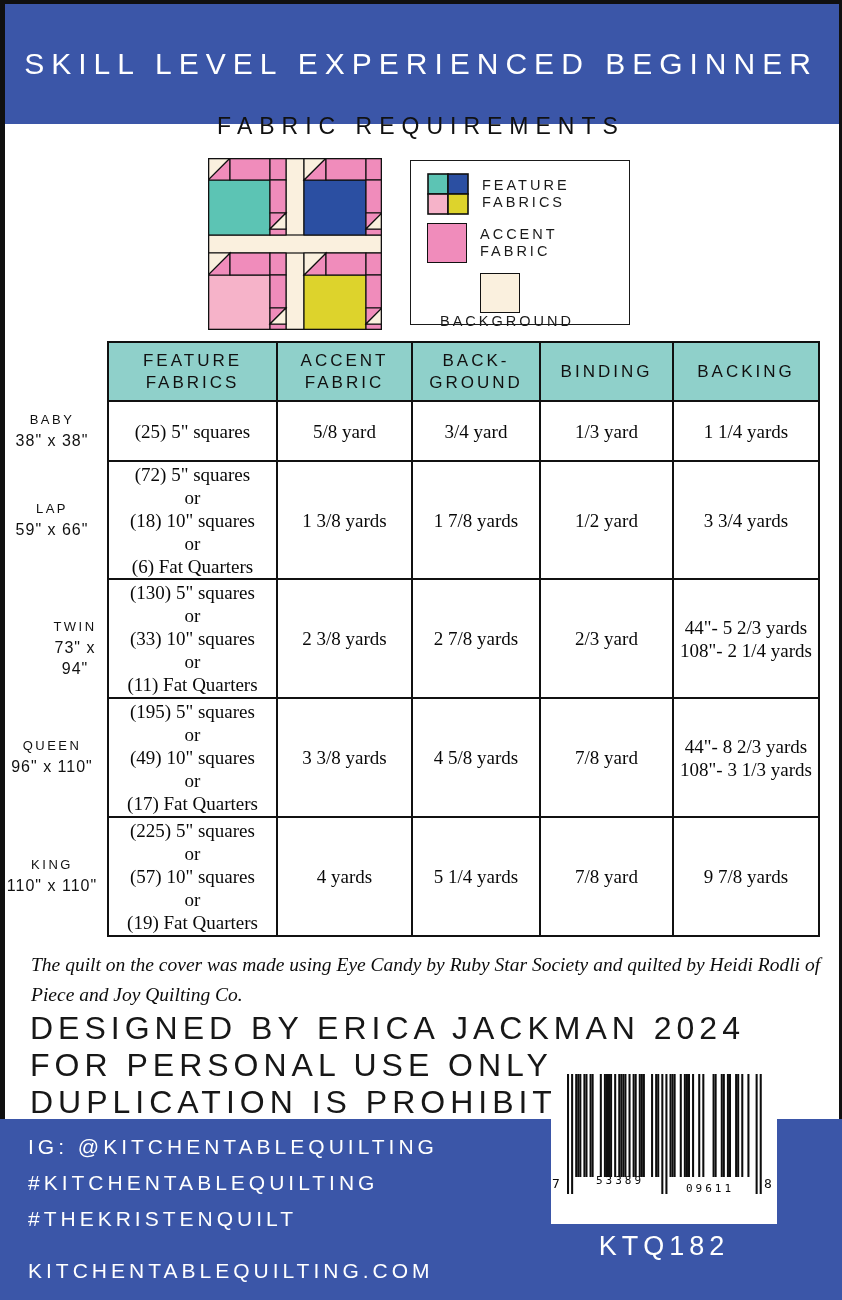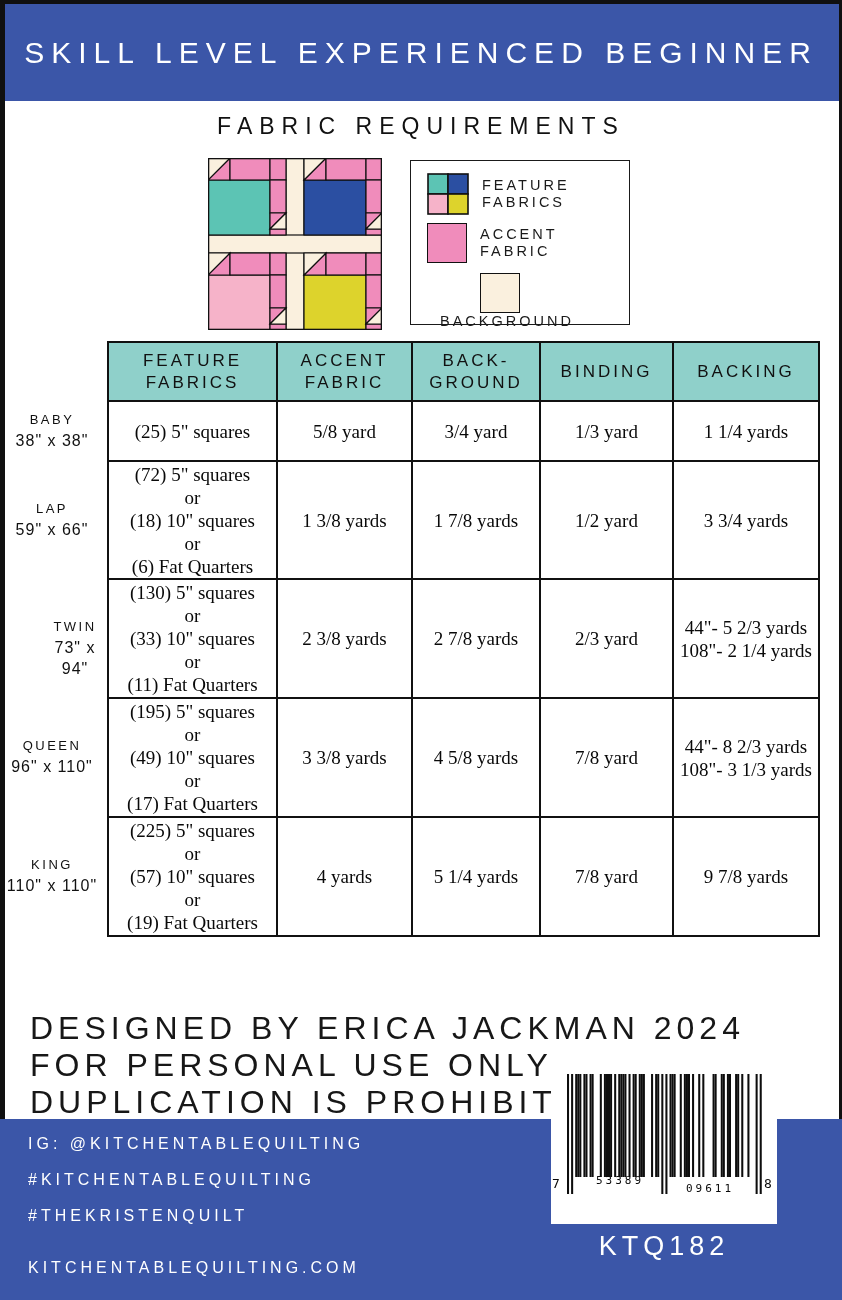--- a/index.html
+++ b/index.html
@@ -13,21 +13,21 @@
 
   
   .frame {
     position:absolute; left:0; top:0; width:842px; height:1119px;
     border-left:5px solid #101010; border-top:4px solid #101010; border-right:3px solid #101010;
     pointer-events:none; z-index:60;
   }
 
   
   .band-top {
-    position:absolute; left:0; top:4px; width:842px; height:97px;
+    position:absolute; left:0; top:4px; width:842px; height:120px;
     background:var(--blue); display:flex; align-items:center; justify-content:center;
   }
   .band-top .title {
     color:#fff; font-size:30px; letter-spacing:7px; font-weight:400; white-space:nowrap;
   }
 
   .section-title {
     position:absolute; left:0; top:113px; width:842px; text-align:center;
     font-size:23px; letter-spacing:7px; color:#111; font-weight:400;
   }
@@ -84,21 +84,21 @@
     position:absolute; left:31px; top:950px; width:790px;
     font-family:"Liberation Serif", serif; font-style:italic;
     font-size:19.5px; line-height:30px; color:#0c0c0c;
   }
 
   .credit-line { position:absolute; left:30px; font-size:32px; letter-spacing:5px; color:#171717; }
   .cl1 { top:1010px; } .cl2 { top:1047px; } .cl3 { top:1084px; }
 
   
   .band-bottom { position:absolute; left:0; top:1119px; width:842px; height:181px; background:var(--blue); }
-  .footer-line { position:absolute; left:28px; color:#fff; font-size:16px; letter-spacing:4px; white-space:nowrap; }
+  .footer-line { position:absolute; left:28px; color:#fff; font-size:21px; letter-spacing:4px; white-space:nowrap; }
   .fl1 { top:16px; } .fl2 { top:52px; } .fl3 { top:88px; } .fl4 { top:140px; }
 
   
   .barcode-box {
     position:absolute; left:551px; top:1068px; width:226px; height:156px; background:#fff; z-index:70;
   }
   .bc-digit {
     position:absolute; font-family:"DejaVu Sans Mono", monospace; color:#090909; font-size:11px;
   }
   .bc-left  { left:1px;  top:108px; font-size:13px; }
@@ -255,20 +255,22 @@
 or
 (19) Fat Quarters</td>
       <td>4 yards</td>
       <td>5 1/4 yards</td>
       <td>7/8 yard</td>
       <td class="pre">9 7/8 yards</td>
     </tr>
   </tbody>
     </table>
 
+  <div class="cover-note pre">The quilt on the cover was made using Eye Candy by Ruby Star Society and quilted by Heidi Rodli of
+Piece and Joy Quilting Co.</div>
 
   <div class="credit-line cl1">DESIGNED BY ERICA JACKMAN 2024</div>
   <div class="credit-line cl2">FOR PERSONAL USE ONLY,</div>
   <div class="credit-line cl3">DUPLICATION IS PROHIBITED</div>
 
   <div class="band-bottom">
     <div class="footer-line fl1">IG: @KITCHENTABLEQUILTING</div>
     <div class="footer-line fl2">#KITCHENTABLEQUILTING</div>
     <div class="footer-line fl3">#THEKRISTENQUILT</div>
     <div class="footer-line fl4">KITCHENTABLEQUILTING.COM</div>

